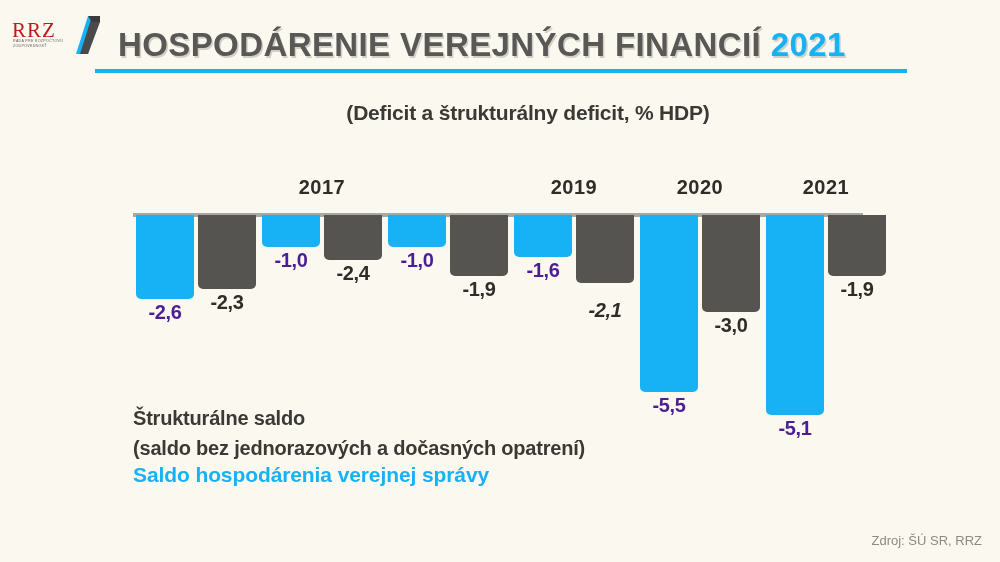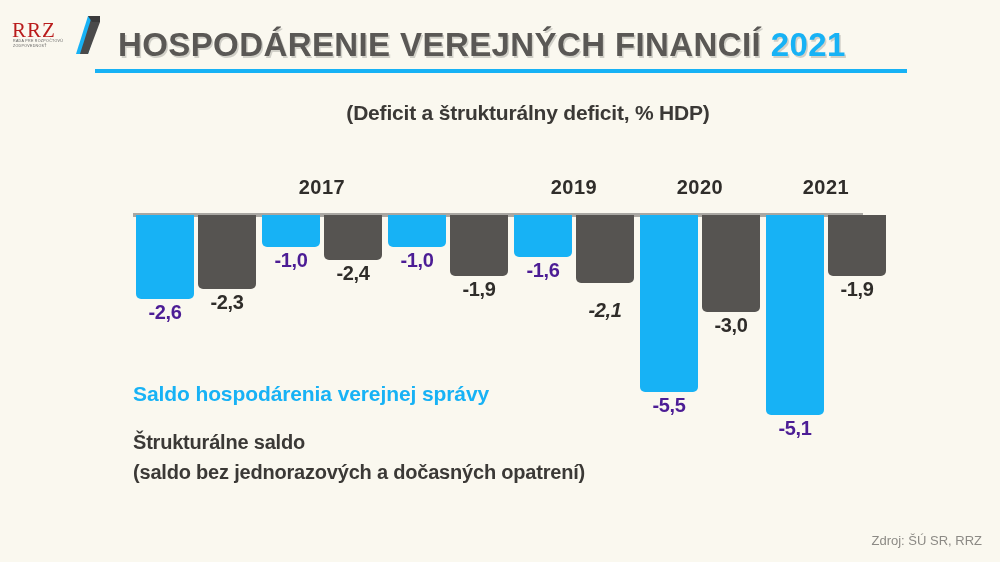--- a/index.html
+++ b/index.html
@@ -234,20 +234,20 @@
         <div class="grp-label">2021</div>
         <div class="bar blue" style="height: 199.64px; background: rgb(23, 178, 245);"></div>
         <div class="val blue" style="top: 246.64px;">-5,1</div>
         <div class="bar dark" style="height: 61.18px; background: rgb(86, 84, 81);"></div>
         <div class="val dark" style="top: 108.18px;">-1,9</div>
       </div>
     </div>
 </div>
 
 <div id="legend">
-  <div id="legend-blue">Saldo hospodárenia verejnej správy</div>
   <div id="legend-dark">
     <div>Štrukturálne saldo</div>
     <div>(saldo bez jednorazových a dočasných opatrení)</div>
   </div>
+  <div id="legend-blue">Saldo hospodárenia verejnej správy</div>
 </div>
 
 <div id="source">Zdroj: ŠÚ SR, RRZ</div>
 
 </body></html>

